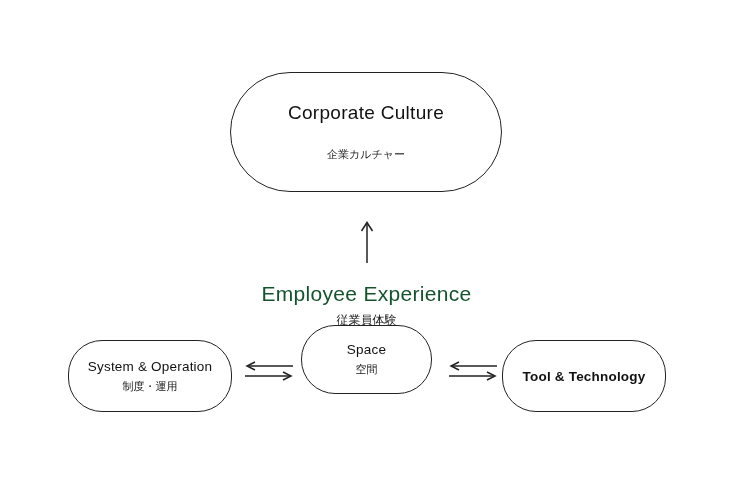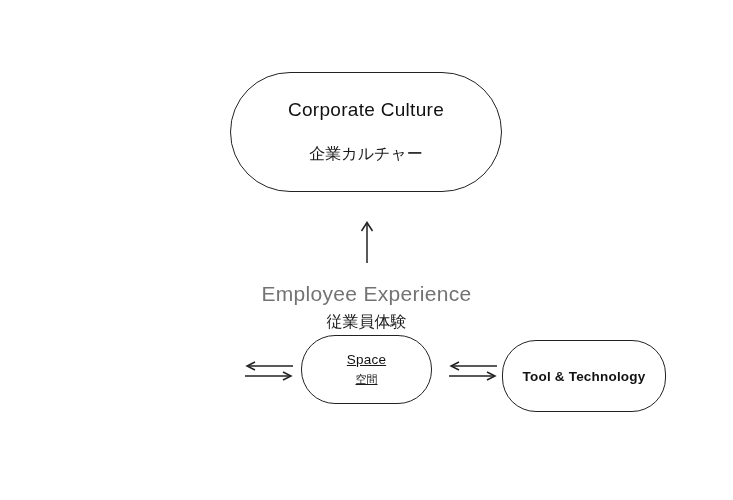--- a/index.html
+++ b/index.html
@@ -31,64 +31,64 @@
     width: 272px; height: 120px;
     border-radius: 60px;
   }
   .node-top .title {
     font-size: 19px;
     letter-spacing: 0.3px;
     color: #111111;
   }
   .node-top .subtitle {
     margin-top: 23px;
-    font-size: 16px;
+    font-size: 11px;
     color: #1a1a1a;
   }
 
   .node-bottom {
     top: 340px;
     height: 72px;
     border-radius: 34px;
   }
   .node-bottom .title {
     font-size: 13.5px;
     letter-spacing: 0.2px;
     color: #111111;
   }
   .node-bottom .subtitle {
     margin-top: 5px;
     font-size: 11px;
     color: #1a1a1a;
   }
 
   .node-left   { left: 68px;  width: 164px; }
-  .node-center { left: 301px; width: 131px; top: 335px; height: 69px; text-decoration: underline; }
+  .node-center { left: 301px; width: 131px; top: 325px; height: 69px; }
   .node-right  { left: 502px; width: 164px; font-weight: bold; }
 
   .arrow-up {
     position: absolute;
     left: 358px; top: 220px;
     width: 18px; height: 44px;
   }
 
   .ee-heading {
     position: absolute;
     left: 0; top: 282px;
     width: 733px;
     text-align: center;
   }
   .ee-heading .ee-title {
     font-size: 21px;
     letter-spacing: 0.3px;
-    color: #737373;
+    color: #14532d;
   }
   .ee-heading .ee-subtitle {
     margin-top: 6px;
-    font-size: 16px;
+    font-size: 12px;
     color: #1a1a1a;
   }
 
   .double-arrow {
     position: absolute;
     top: 361px;
     width: 50px; height: 20px;
   }
   .double-arrow-left  { left: 244px; }
   .double-arrow-right { left: 448px; }
@@ -110,20 +110,24 @@
       <line x1="9" y1="43" x2="9" y2="4" stroke="#222222" stroke-width="1.5"></line>
       <polyline points="3.5,11 9,2.5 14.5,11" fill="none" stroke="#222222" stroke-width="1.5"></polyline>
     </svg>
   </div>
 
   <div class="ee-heading">
     <div class="ee-title">Employee Experience</div>
     <div class="ee-subtitle">従業員体験</div>
   </div>
 
+  <div class="node node-bottom node-left">
+    <div class="title">System &amp; Operation</div>
+    <div class="subtitle">制度・運用</div>
+  </div>
 
   <div class="double-arrow double-arrow-left">
     <svg width="50" height="20" viewBox="0 0 50 20">
       <line x1="49" y1="5" x2="4" y2="5" stroke="#222222" stroke-width="1.5"></line>
       <polyline points="11,1 3,5 11,9" fill="none" stroke="#222222" stroke-width="1.5"></polyline>
       <line x1="1" y1="15" x2="46" y2="15" stroke="#222222" stroke-width="1.5"></line>
       <polyline points="39,11 47,15 39,19" fill="none" stroke="#222222" stroke-width="1.5"></polyline>
     </svg>
   </div>
 

